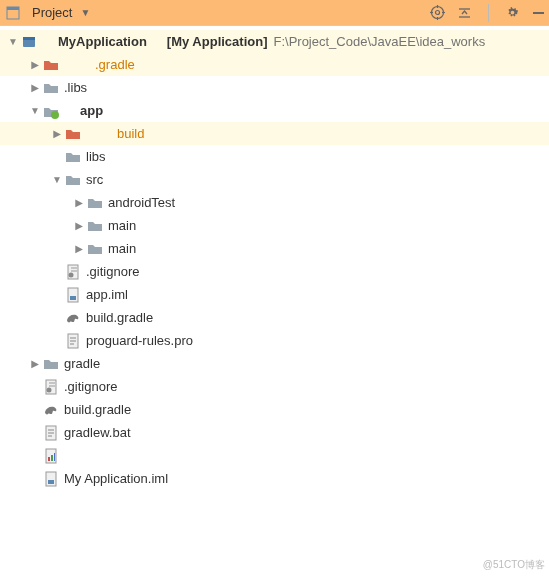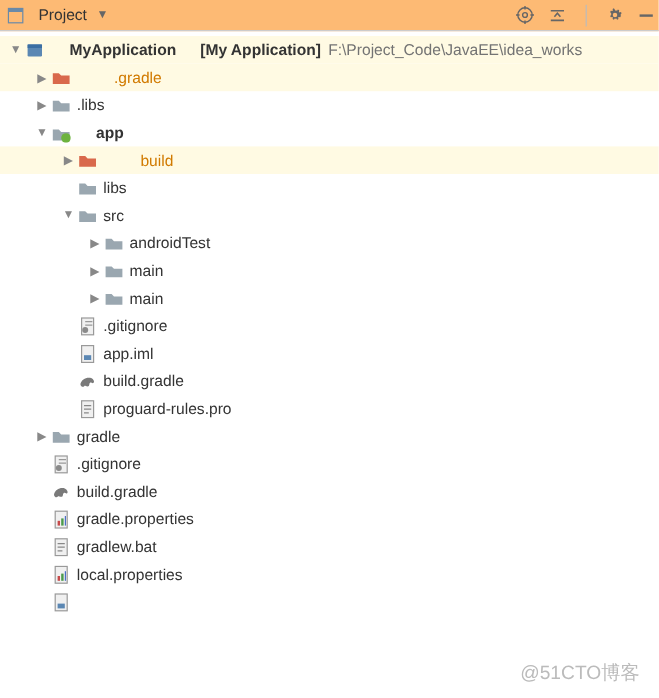--- a/index.html
+++ b/index.html
@@ -54,24 +54,24 @@
     margin-right: 4px;
     flex-shrink: 0;
   }
   .label { }
   .bold { font-weight: bold; padding-left: 16px; }
   .orange { color: #d17a00; margin-left: 31px; }
   .path { color: #737373; margin-left: 6px; }
   svg { display: block; }
   .watermark {
     position: absolute;
-    right: 16px;
+    right: 4px;
     bottom: 10px;
     color: #bbb;
-    font-size: 16px;
+    font-size: 10px;
     pointer-events: none;
   }
 </style>
 </head>
 <body>
 
 <div class="header">
   <div class="header-left">
     <span class="icon">
       <svg width="14" height="14">
@@ -298,58 +298,45 @@
         </svg>
       </span>
       <span class="label">build.gradle</span>
     </div>
     <div class="row">
       <span class="indent" style="width: 24px;"></span>
       <span class="chevron spacer">▶</span>
       <span class="icon">
         <svg width="16" height="16">
           <rect x="3" y="1" width="10" height="14" fill="#f0f0f0" stroke="#999"></rect>
+          <line x1="5" y1="5" x2="11" y2="5" stroke="#888"></line>
+          <line x1="5" y1="8" x2="11" y2="8" stroke="#888"></line>
+          <line x1="5" y1="11" x2="9" y2="11" stroke="#888"></line>
+        </svg>
+      </span>
+      <span class="label">gradlew.bat</span>
+    </div>
+    <div class="row">
+      <span class="indent" style="width: 24px;"></span>
+      <span class="chevron spacer">▶</span>
+      <span class="icon">
+        <svg width="16" height="16">
+          <rect x="3" y="1" width="10" height="14" fill="#f0f0f0" stroke="#999"></rect>
           <rect x="5" y="9" width="2" height="4" fill="#c74b4b"></rect>
           <rect x="8" y="7" width="2" height="6" fill="#4b9b4b"></rect>
           <rect x="11" y="5" width="1" height="8" fill="#4b6fc7"></rect>
         </svg>
       </span>
-      <span class="label">gradle.properties</span>
-    </div>
-    <div class="row">
-      <span class="indent" style="width: 24px;"></span>
-      <span class="chevron spacer">▶</span>
-      <span class="icon">
-        <svg width="16" height="16">
-          <rect x="3" y="1" width="10" height="14" fill="#f0f0f0" stroke="#999"></rect>
-          <line x1="5" y1="5" x2="11" y2="5" stroke="#888"></line>
-          <line x1="5" y1="8" x2="11" y2="8" stroke="#888"></line>
-          <line x1="5" y1="11" x2="9" y2="11" stroke="#888"></line>
-        </svg>
-      </span>
-      <span class="label">gradlew.bat</span>
-    </div>
-    <div class="row">
-      <span class="indent" style="width: 24px;"></span>
-      <span class="chevron spacer">▶</span>
-      <span class="icon">
-        <svg width="16" height="16">
-          <rect x="3" y="1" width="10" height="14" fill="#f0f0f0" stroke="#999"></rect>
-          <rect x="5" y="9" width="2" height="4" fill="#c74b4b"></rect>
-          <rect x="8" y="7" width="2" height="6" fill="#4b9b4b"></rect>
-          <rect x="11" y="5" width="1" height="8" fill="#4b6fc7"></rect>
-        </svg>
-      </span>
-      <span class="label">local.properties</span>
     </div>
     <div class="row">
       <span class="indent" style="width: 24px;"></span>
       <span class="chevron spacer">▶</span>
       <span class="icon">
         <svg width="16" height="16">
           <rect x="3" y="1" width="10" height="14" fill="#f0f0f0" stroke="#999"></rect>
           <rect x="5" y="9" width="6" height="4" fill="#5b87b3"></rect>
         </svg>
       </span>
+      <span class="label">My Application.iml</span>
     </div>
   </div>
 
 <div class="watermark">@51CTO博客</div>
 
 </body></html>

